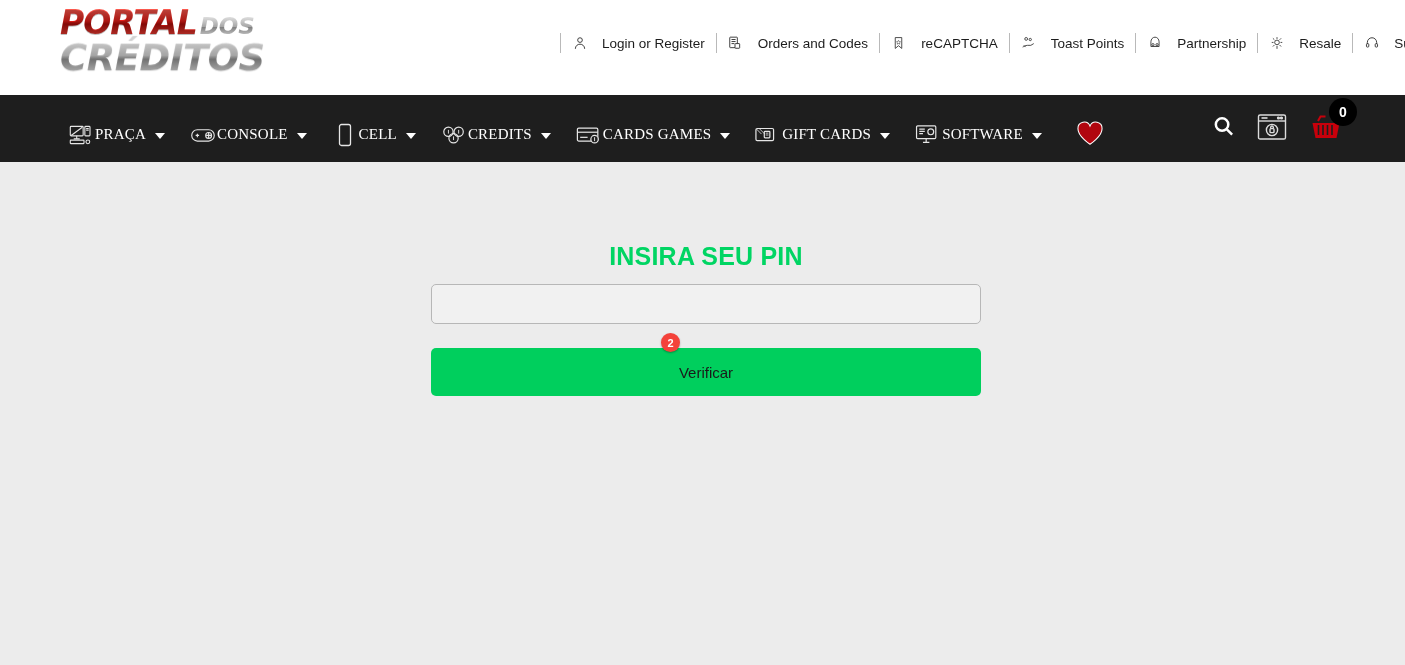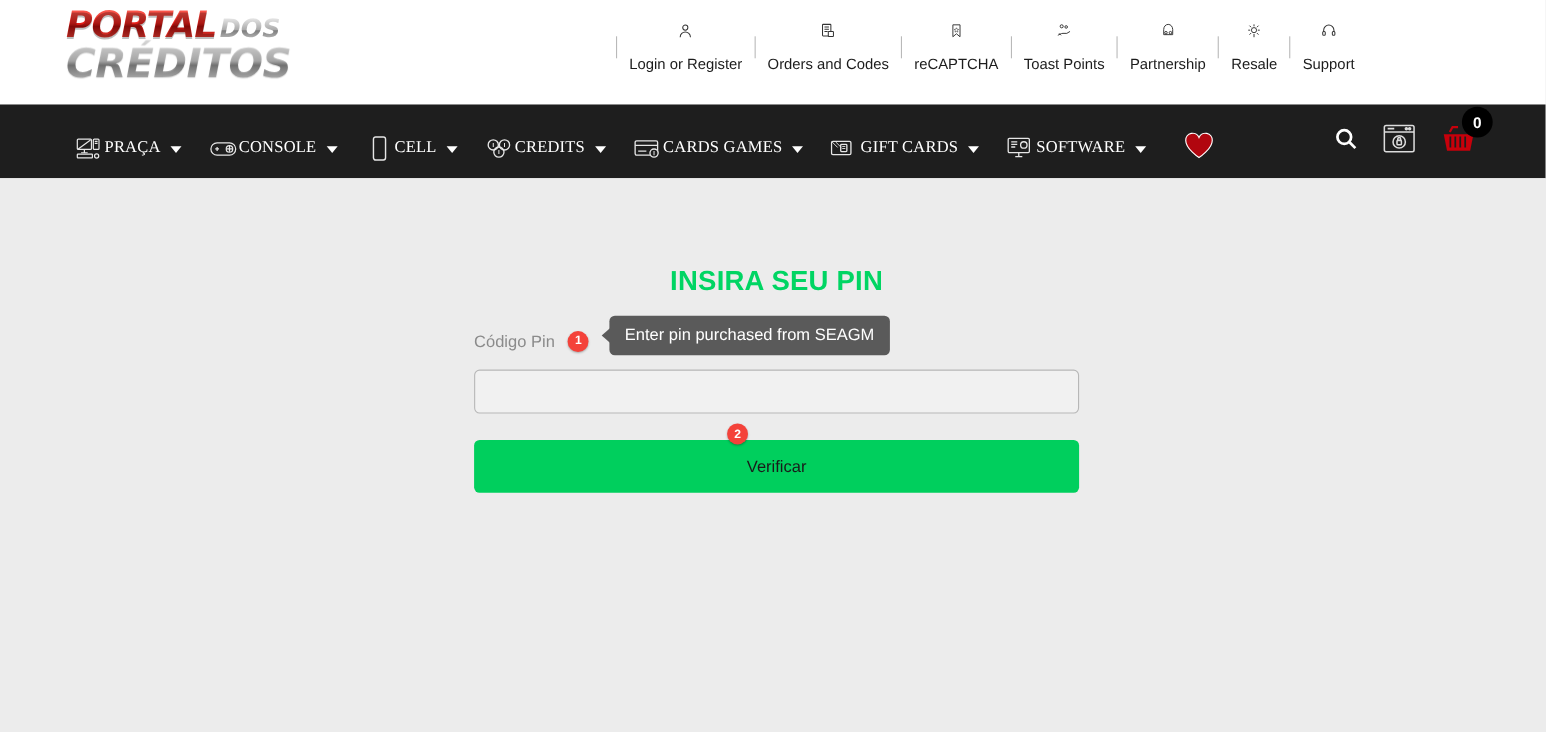--- a/index.html
+++ b/index.html
@@ -90,21 +90,20 @@
   }
   .top-link {
     display: flex;
     align-items: center;
     gap: 15px;
     padding: 0 11px;
     white-space: nowrap;
     cursor: pointer;
     color: #1c1c1c;
     text-decoration: none;
-    flex-direction: column;
   }
   .top-sep {
     width: 1px;
     height: 20px;
     background: #b9b9b9;
   }
   .tl-icon {
     display: inline-flex;
     width: 15px;
     height: 15px;
@@ -562,25 +561,20 @@
       <span class="cart-badge">0</span>
     </div>
   </div>
 </nav>
 
 <main class="content">
   <div class="form-wrap">
 
     <h1 class="page-title">INSIRA SEU PIN</h1>
 
-    <div class="field-row">
-      <span class="field-label">Código Pin</span>
-      <span class="step-badge">1</span>
-      <div class="tooltip">Enter pin purchased from SEAGM</div>
-    </div>
 
     <input class="pin-input" type="text" placeholder="" style="">
 
     <div class="verify-wrap">
       <button class="verify-btn">Verificar</button>
       <span class="btn-badge">2</span>
     </div>
 
 
   </div>

